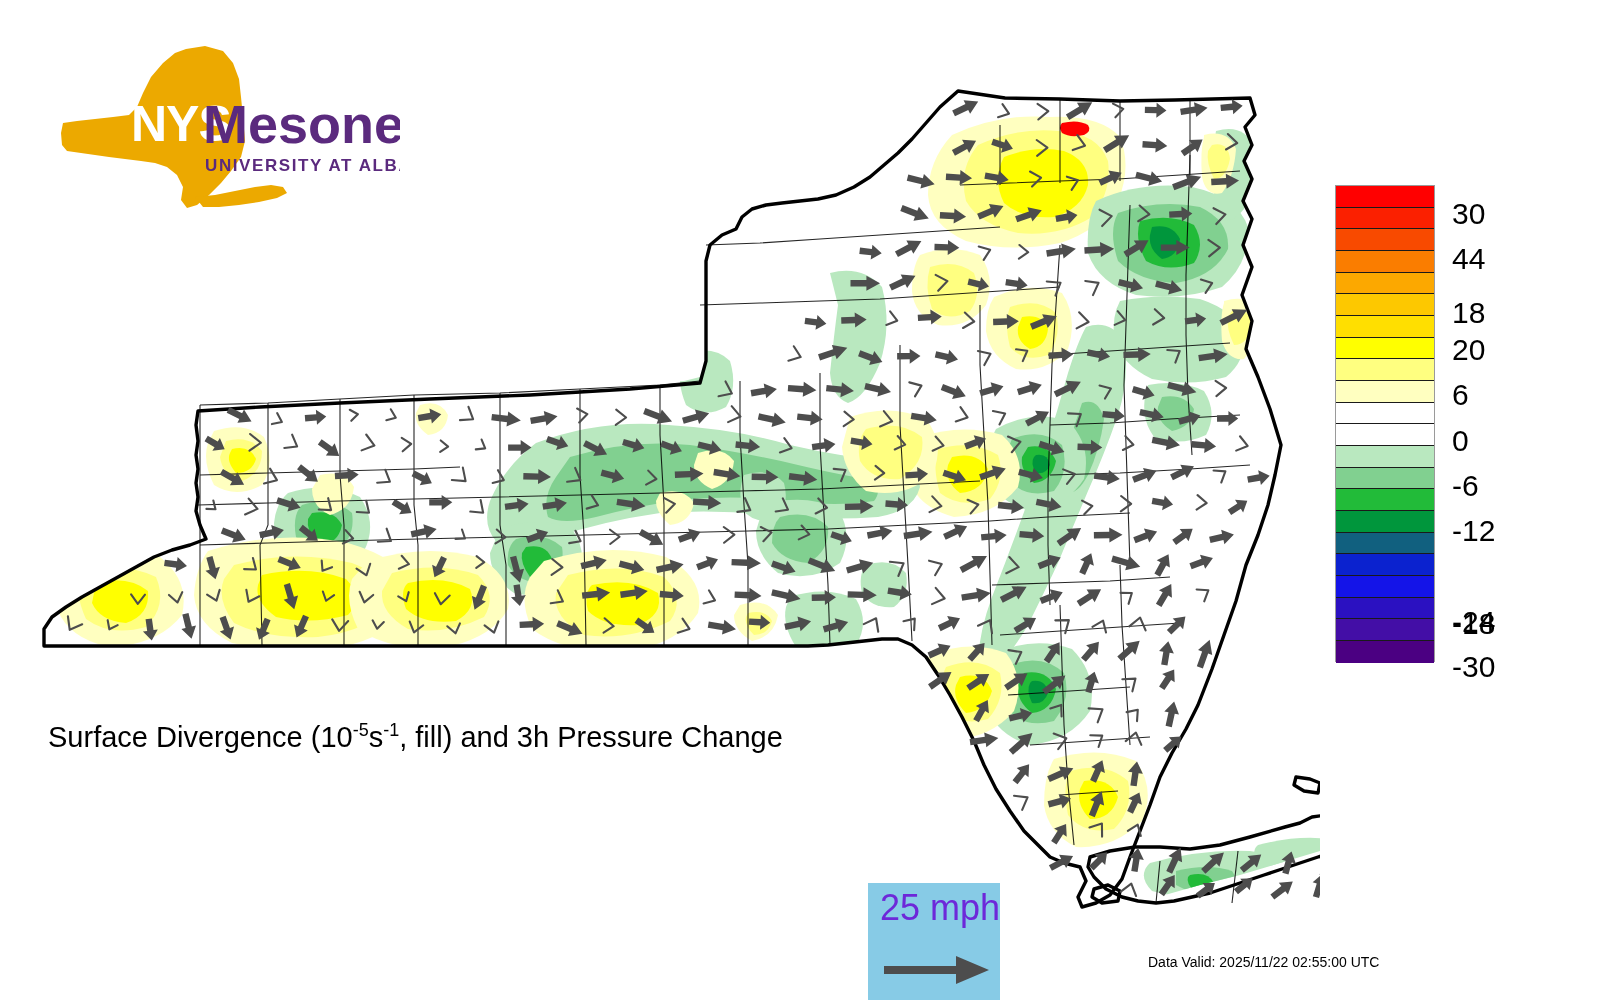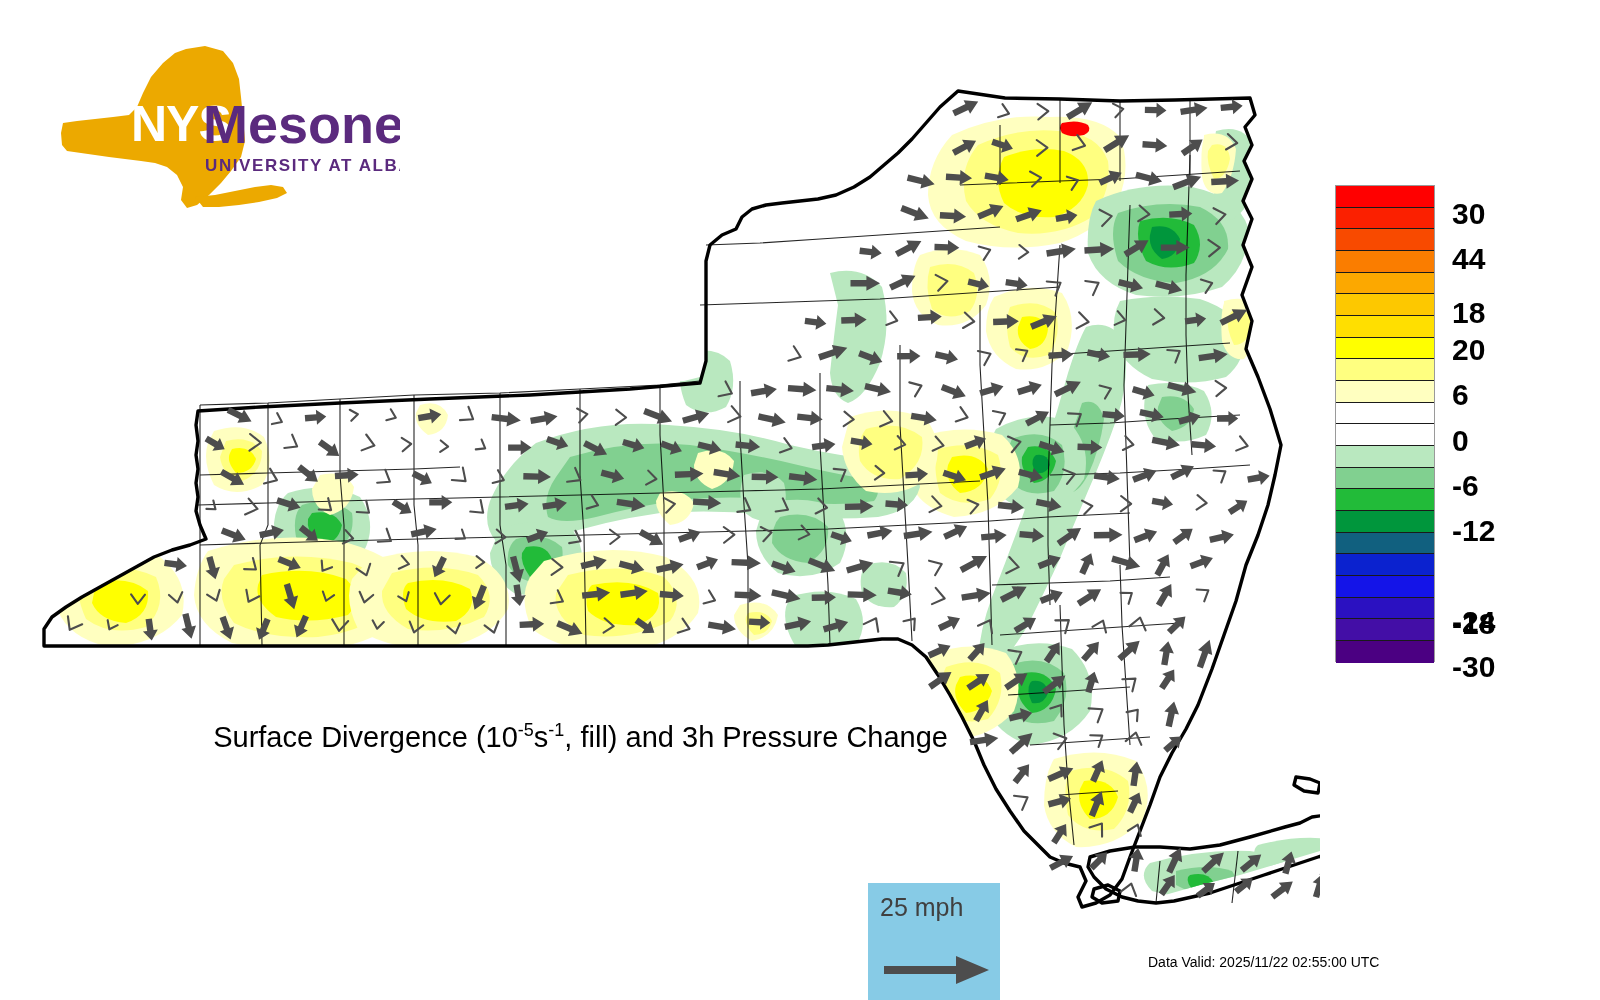--- a/index.html
+++ b/index.html
@@ -14,35 +14,35 @@
 
   
   #map-wrap{position:absolute;left:0px;top:0px;width:1320px;height:960px;}
   #map-wrap svg{display:block;}
 
   
   #colorbar{position:absolute;left:1335px;top:180px;width:100px;height:477px;
             border:1px solid #9a9a9a;box-sizing:border-box;}
   .cb-band{width:100%;box-sizing:border-box;border-bottom:1px solid #1a1a1a;}
   .cb-band:last-child{border-bottom:none;}
-  #cb-labels{position:absolute;left:1452px;top:168px;width:120px;height:500px;font-weight:bold;}
+  #cb-labels{position:absolute;left:1452px;top:168px;width:120px;height:500px;}
   .cb-tick{position:absolute;left:0;font-size:30px;line-height:30px;
            color:#000;white-space:nowrap;font-family:"Liberation Sans", sans-serif;}
 
   
-  #captions{position:absolute;left:48px;top:718px;width:900px;text-align:right;}
+  #captions{position:absolute;left:48px;top:718px;width:900px;}
   .cap-line{font-size:29px;line-height:29px;color:#000;margin-bottom:30px;
             white-space:nowrap;font-family:"Liberation Sans", sans-serif;}
   .cap-line sup{font-size:18px;vertical-align:super;line-height:0;}
 
   
   #wind-key{position:absolute;left:868px;top:878px;width:132px;height:122px;
             background:#87cbe6;}
-  #wind-key-label{position:absolute;left:12px;top:8px;font-size:25px;
-                  line-height:33px;color:#404040;white-space:nowrap;
+  #wind-key-label{position:absolute;left:12px;top:8px;font-size:36px;
+                  line-height:33px;color:#6d28d9;white-space:nowrap;
                   font-family:"Liberation Sans", sans-serif;}
   #wind-key-arrow{position:absolute;left:16px;top:70px;width:105px;height:34px;}
 
   
   #data-valid{position:absolute;left:1148px;top:946px;font-size:14px;
               line-height:22px;color:#000;white-space:nowrap;
               font-family:"Liberation Sans", sans-serif;}
 </style>
 </head>
 <body>

